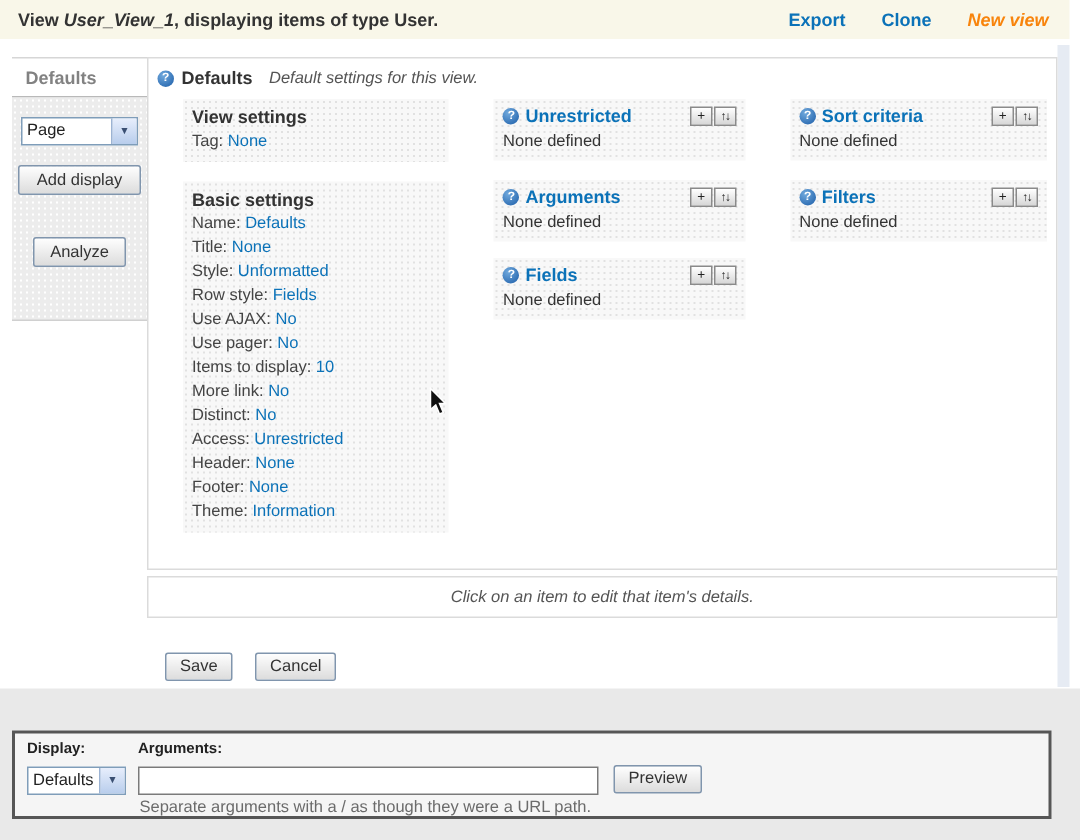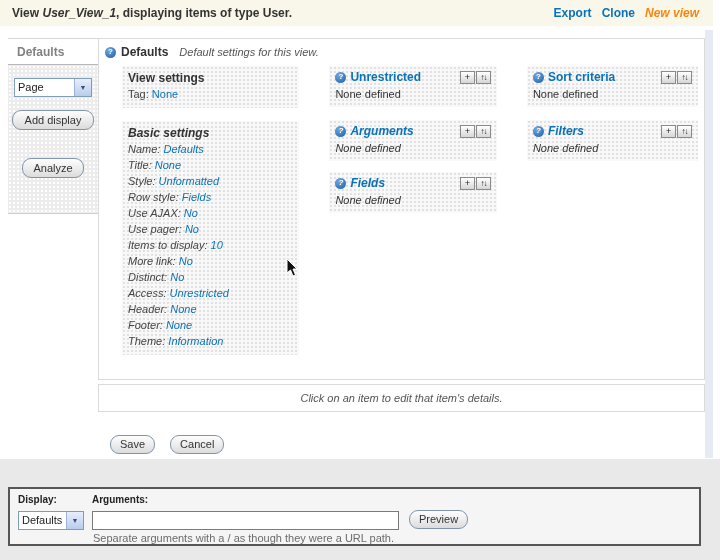--- a/index.html
+++ b/index.html
@@ -10,21 +10,21 @@
     font-size:11px;color:#333;
   }
   
   .header-bar{
     position:absolute;left:0;top:4;width:713px;height:26px;
     background:#f9f7e9;display:flex;align-items:center;
     padding:0 14px 0 12px;box-sizing:border-box;
   }
   .header-title{font-size:12px;font-weight:bold;color:#333;white-space:nowrap;}
   .header-title .vname{font-style:italic;}
-  .header-links{margin-left:auto;display:flex;gap:10px;align-items:center;}
+  .header-links{margin-left:auto;display:flex;gap:24px;align-items:center;}
   .hlink{font-size:12px;font-weight:bold;color:#0b72b8;text-decoration:none;cursor:pointer;}
   .hlink.new{color:#f8840c;font-style:italic;}
   
   .right-strip{position:absolute;left:705px;top:30px;width:8px;height:428px;background:#e6ebf3;}
   
   .sidebar{position:absolute;left:8px;top:38px;width:90px;}
   .sidebar-tab{
     height:27px;box-sizing:border-box;background:#fff;
     border-top:1px solid #d6d6d6;border-bottom:1px solid #b9b9b9;
     color:#828282;font-weight:bold;font-size:12px;
@@ -48,21 +48,21 @@
   .select .sel-arrow{
     width:16px;display:flex;align-items:center;justify-content:center;
     background:linear-gradient(#e7eefc,#b8cdec);border-left:1px solid #9cb3d3;
     font-size:7px;color:#3a4f72;
   }
   .page-select{margin:12px 0 0 6px;width:78px;}
   
   .btn{
     display:inline-block;font-size:11px;color:#333;
     background:linear-gradient(#fefefe,#dcdcdc);
-    border:1px solid #8095ad;border-radius:9px;
+    border:1px solid #8095ad;border-radius:2px;
     padding:2px 9px 3px;line-height:12px;cursor:pointer;white-space:nowrap;
   }
   .btn-add{display:block;margin:13px auto 0;width:82px;box-sizing:border-box;text-align:center;padding:3px 0;}
   .btn-analyze{display:block;margin:28px auto 0;width:62px;box-sizing:border-box;text-align:center;padding:3px 0;}
   
   .main-panel{
     position:absolute;left:98px;top:38px;width:607px;height:342px;
     border:1px solid #dbdbdb;background:#fff;box-sizing:border-box;
   }
   .title-row{display:flex;align-items:center;gap:5px;padding:6px 6px 5px;}
@@ -72,21 +72,21 @@
   .col{display:flex;flex-direction:column;margin-left:17px;}
   .col.c1{width:197px;}
   .col.c2{width:186px;}
   .col.c3{width:190px;}
   .box{
     background-color:#f8f8f8;
     background-image:radial-gradient(#e1e1e1 26%,rgba(255,255,255,0) 30%);
     background-size:4px 4px;
     padding:4px 6px 6px;box-sizing:border-box;
   }
-  .box + .box{margin-top:13px;font-style:italic;}
+  .box + .box{margin-top:13px;}
   .box-title{font-size:12px;font-weight:bold;color:#333;line-height:16px;}
   .kv{line-height:16px;white-space:nowrap;}
   .kv .k{color:#444;}
   .lnk{color:#0b72b8;text-decoration:none;cursor:pointer;}
   .bucket-head{display:flex;align-items:center;gap:4px;}
   .bucket-title{font-size:12px;font-weight:bold;color:#0b72b8;text-decoration:none;cursor:pointer;}
   .bucket-ops{margin-left:auto;display:flex;}
   .mini{
     width:15px;height:13px;box-sizing:border-box;margin-left:1px;
     border:1px solid #8a8a8a;background:linear-gradient(#fff,#d6d6d6);

